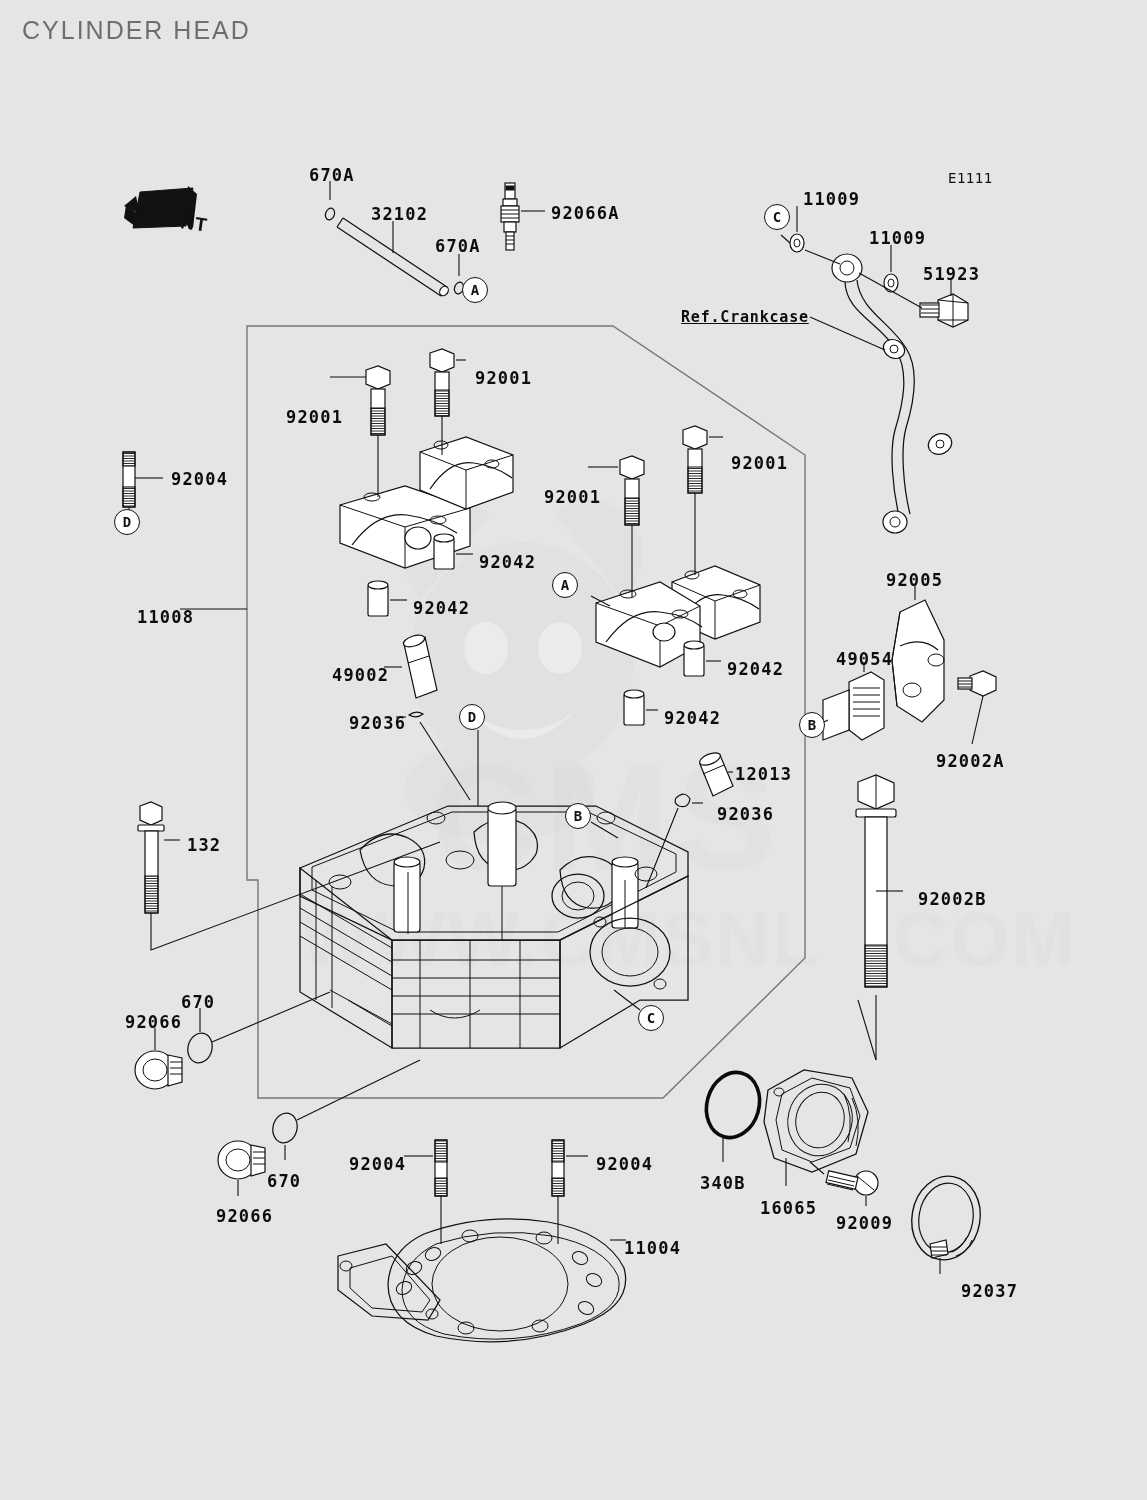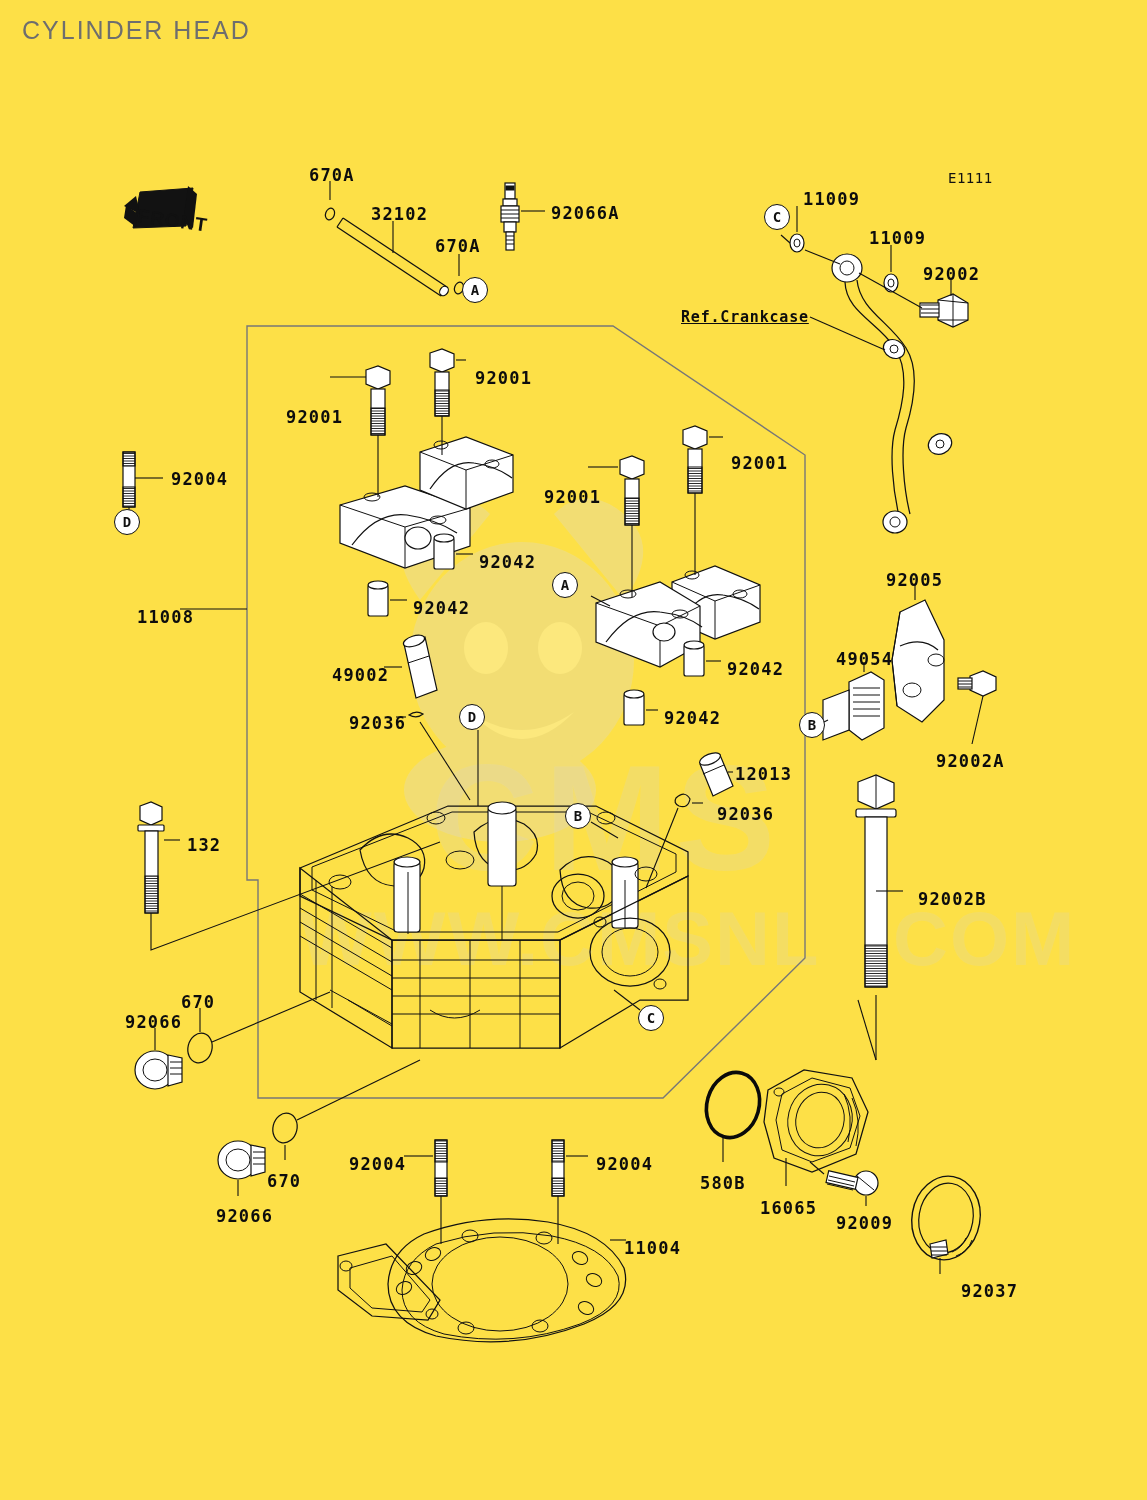--- a/index.html
+++ b/index.html
@@ -6,21 +6,21 @@
   * { box-sizing: border-box; }
   html, body {
     margin: 0; padding: 0;
     background: #fdfdfb;
     font-family: "Liberation Sans", sans-serif;
   }
   #page {
     position: relative;
     width: 1147px;
     height: 1500px;
-    background: #fde047;
+    background: #e5e5e5;
     overflow: hidden;
   }
   
   #page-title {
     position: absolute;
     left: 22px; top: 16px;
     font-size: 25px;
     letter-spacing: 2.0px;
     color: #6e6e6e;
     font-weight: 400;
@@ -534,21 +534,21 @@
 
   <div id="diagram-code">E1111</div>
 
   <div id="labels-layer">
       <div class="plabel" style="left: 309px; top: 167px;">670A</div>
       <div class="plabel" style="left: 371px; top: 206px;">32102</div>
       <div class="plabel" style="left: 435px; top: 238px;">670A</div>
       <div class="plabel" style="left: 551px; top: 205px;">92066A</div>
       <div class="plabel" style="left: 803px; top: 191px;">11009</div>
       <div class="plabel" style="left: 869px; top: 230px;">11009</div>
-      <div class="plabel" style="left: 923px; top: 266px;">92002</div>
+      <div class="plabel" style="left: 923px; top: 266px;">51923</div>
       <div class="plabel ref" style="left: 681px; top: 310px; text-decoration: underline;">Ref.Crankcase</div>
       <div class="plabel" style="left: 475px; top: 370px;">92001</div>
       <div class="plabel" style="left: 286px; top: 409px;">92001</div>
       <div class="plabel" style="left: 731px; top: 455px;">92001</div>
       <div class="plabel" style="left: 544px; top: 489px;">92001</div>
       <div class="plabel" style="left: 171px; top: 471px;">92004</div>
       <div class="plabel" style="left: 479px; top: 554px;">92042</div>
       <div class="plabel" style="left: 413px; top: 600px;">92042</div>
       <div class="plabel" style="left: 137px; top: 609px;">11008</div>
       <div class="plabel" style="left: 886px; top: 572px;">92005</div>
@@ -557,21 +557,21 @@
       <div class="plabel" style="left: 836px; top: 651px;">49054</div>
       <div class="plabel" style="left: 664px; top: 710px;">92042</div>
       <div class="plabel" style="left: 349px; top: 715px;">92036</div>
       <div class="plabel" style="left: 936px; top: 753px;">92002A</div>
       <div class="plabel" style="left: 735px; top: 766px;">12013</div>
       <div class="plabel" style="left: 717px; top: 806px;">92036</div>
       <div class="plabel" style="left: 187px; top: 837px;">132</div>
       <div class="plabel" style="left: 918px; top: 891px;">92002B</div>
       <div class="plabel" style="left: 181px; top: 994px;">670</div>
       <div class="plabel" style="left: 125px; top: 1014px;">92066</div>
-      <div class="plabel" style="left: 700px; top: 1175px;">580B</div>
+      <div class="plabel" style="left: 700px; top: 1175px;">340B</div>
       <div class="plabel" style="left: 267px; top: 1173px;">670</div>
       <div class="plabel" style="left: 349px; top: 1156px;">92004</div>
       <div class="plabel" style="left: 596px; top: 1156px;">92004</div>
       <div class="plabel" style="left: 216px; top: 1208px;">92066</div>
       <div class="plabel" style="left: 760px; top: 1200px;">16065</div>
       <div class="plabel" style="left: 836px; top: 1215px; text-align: right;">92009</div>
       <div class="plabel" style="left: 624px; top: 1240px;">11004</div>
       <div class="plabel" style="left: 917px; top: 1283px; margin-left: 44px;">92037</div>
     </div>
 

